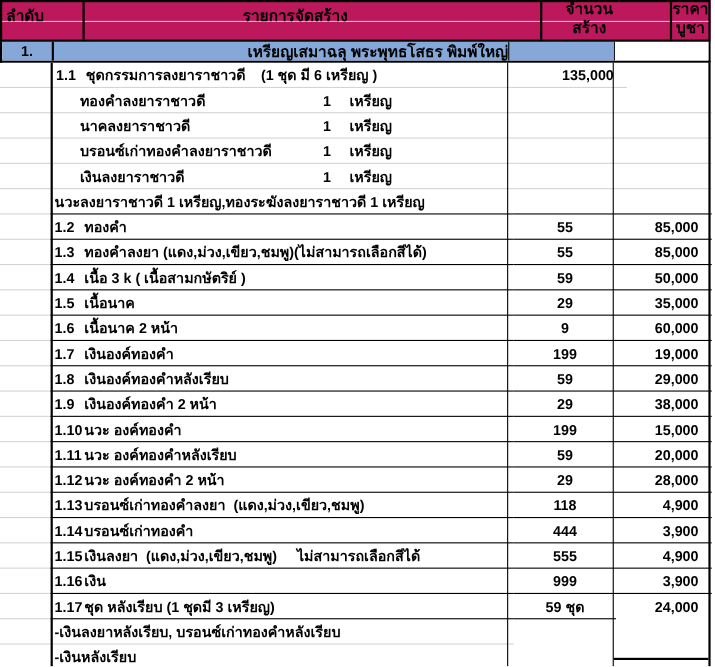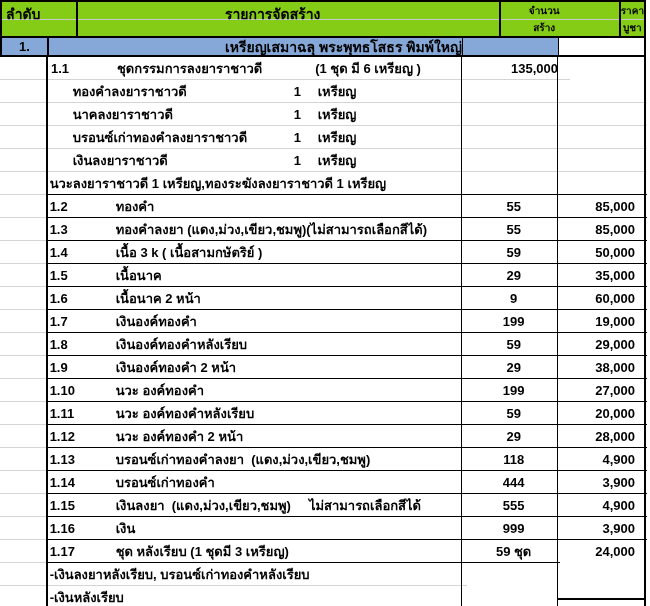--- a/index.html
+++ b/index.html
@@ -6,33 +6,33 @@
   body { background:#ffffff; }
   .wrap {
     position:relative; width:650px; height:606px; overflow:hidden;
     background:#ffffff; color:#000;
     font-family:"Liberation Sans","DejaVu Sans",sans-serif;
     font-weight:bold;
   }
   
   .thead {
     position:absolute; top:0; left:0; width:646px; height:38px;
-    display:flex; border:2px solid #000; background:#84cc16;
+    display:flex; border:2px solid #000; background:#be185d;
   }
   .thead .hline {
     position:absolute; left:0; top:17px; width:100%; height:1px;
     background:#c9c9c9; z-index:0;
   }
   .hcell { position:relative; z-index:1; height:100%; }
   .hcell + .hcell { border-left:2px solid #000;margin-left:31px; }
   .h-order { width:45px; display:flex; justify-content:center; padding-top:1px; font-size:14px; }
   .h-item  { width:415px; display:flex; justify-content:center; padding-top:1px; font-size:14px; }
   .h-qty   { width:94px; }
   .h-price { width:88px; flex:1; }
-  .h-2line { display:flex; flex-direction:column; align-items:center; font-size:10px; line-height:17px; }
+  .h-2line { display:flex; flex-direction:column; align-items:center; font-size:14px; line-height:17px;font-family:Liberation Mono, monospace; }
   
   .srow {
     position:absolute; top:38px; left:0; width:646px; height:19px;
     display:flex; border-left:2px solid #000; border-right:2px solid #000;
     border-bottom:2px solid #000;
   }
   .scell { height:100%; }
   .s-order { width:45px; display:flex; justify-content:center; align-items:center; font-size:13px; }
   .s-item  { width:415px; border-left:2px solid #000; display:flex; align-items:center; padding-left:4px; font-size:14px; }
   .s-qty   { width:96px; border-left:1px solid #000; }
@@ -40,21 +40,21 @@
   
   .tbody { position:absolute; top:57px; left:0; width:650px; height:549px; overflow:hidden; }
   .vline { position:absolute; top:0; height:100%; background:#000; z-index:5; }
   .v1 { left:46px; width:2px; }
   .v2 { left:461px; width:1px; }
   .v3 { left:557px; width:1px; }
   .v4 { left:644px; width:2px; }
   .brow { display:flex; width:647px; height:23px; }
   .cell { height:100%; display:flex; align-items:center; font-size:13px; line-height:21px; }
   .c-order { width:47px; border-bottom:1px solid #d4d4d4; }
-  .c-item  { width:434px; position:relative;gap:39px; }
+  .c-item  { width:434px; position:relative; }
   .c-qty   { width:96px; justify-content:center; }
   .c-price { width:89px; justify-content:flex-end; padding-right:12px; }
   .sep-dark  .c-item, .sep-dark  .c-qty, .sep-dark  .c-price { border-bottom:1px solid #000; }
   .sep-light .c-item, .sep-light .c-qty, .sep-light .c-price { border-bottom:1px solid #d4d4d4; }
   
   .brow:nth-last-child(3) .c-price,
   .brow:nth-last-child(-n+2) .c-qty,
   .brow:nth-last-child(-n+2) .c-price { border-bottom-color:transparent; }
   .no { display:inline-block; width:31px; padding-left:4px; flex:none; }
   .kind-main .nm { white-space:nowrap; }
@@ -276,21 +276,21 @@
       <div class="brow kind-main sep-dark">
         <div class="cell c-order"></div>
         <div class="cell c-item">
           <span class="no">1.10</span>
           <span class="nm">นวะ องค์ทองคำ</span>
         </div>
         <div class="cell c-qty">
           <span class="qv">199</span>
         </div>
         <div class="cell c-price">
-          <span class="pv">27,000</span>
+          <span class="pv">15,000</span>
         </div>
       </div>
       <div class="brow kind-main sep-dark">
         <div class="cell c-order"></div>
         <div class="cell c-item">
           <span class="no">1.11</span>
           <span class="nm">นวะ องค์ทองคำหลังเรียบ</span>
         </div>
         <div class="cell c-qty">
           <span class="qv">59</span>

